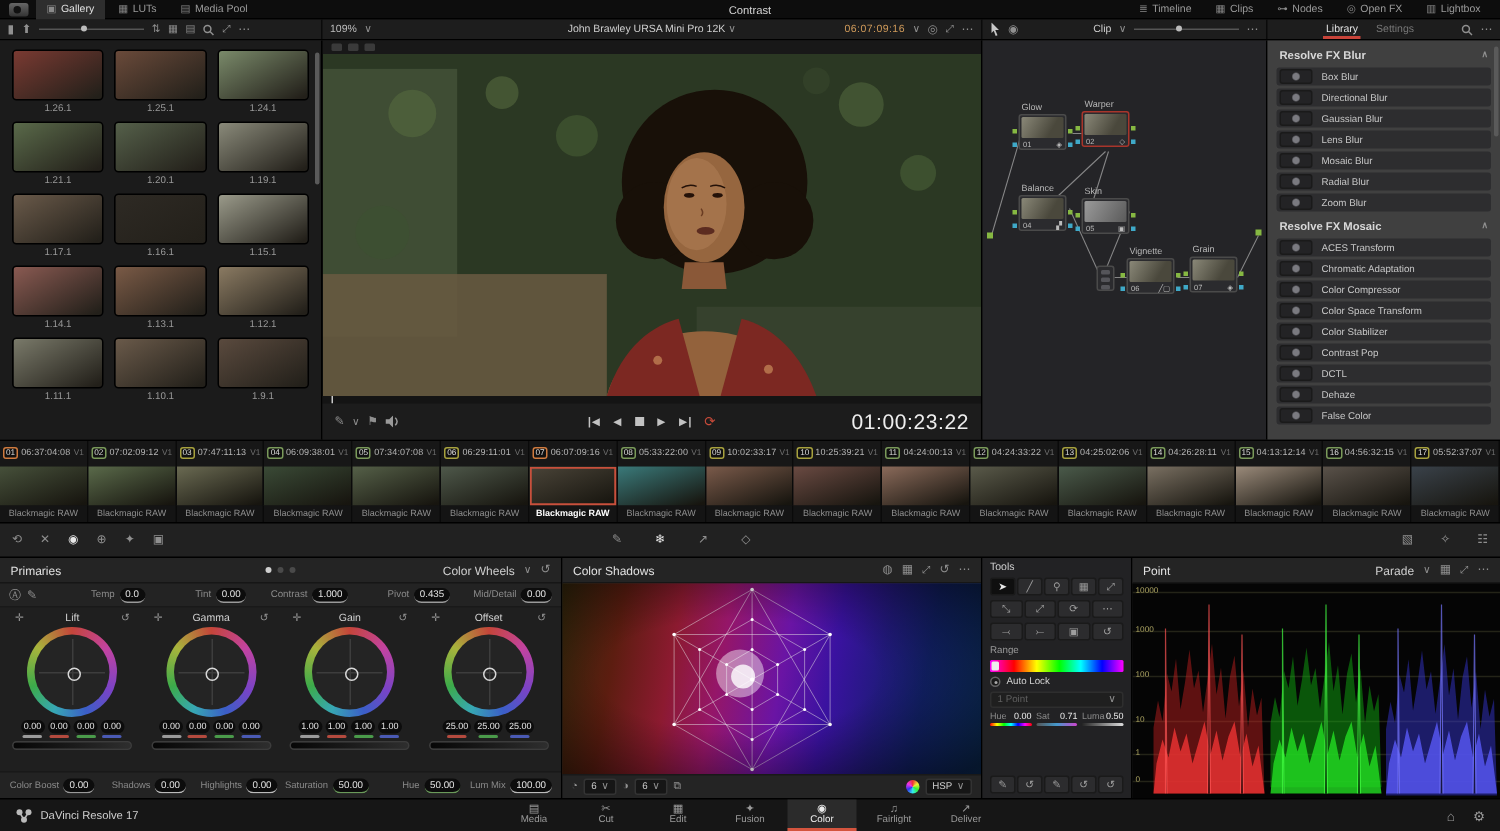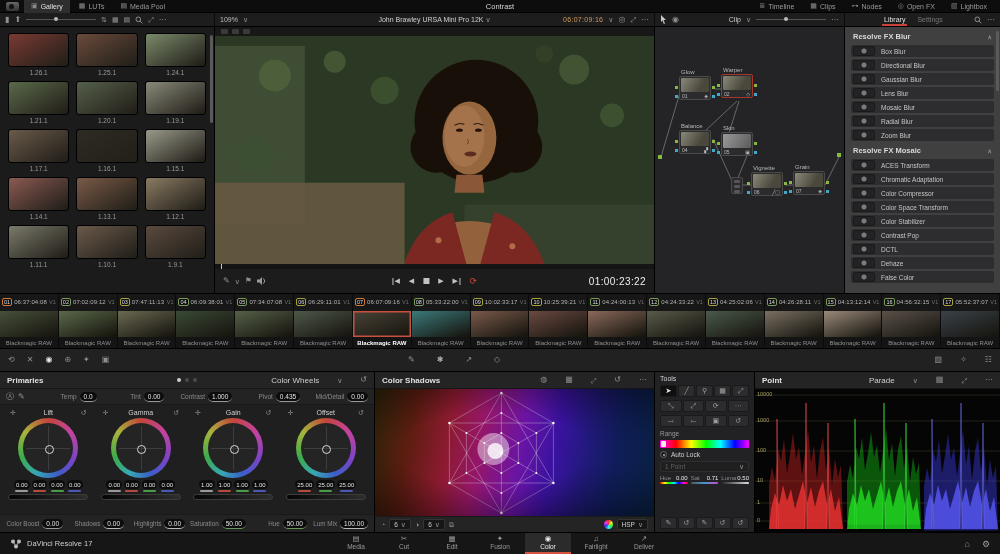--- a/index.html
+++ b/index.html
@@ -51,21 +51,21 @@
   #scrub{height:5px;background:#141414;position:relative}
   #scrub::after{content:"";position:absolute;left:6px;top:0;width:1px;height:5px;background:#c8c8c8}
   #transport{height:24px;display:flex;align-items:center;padding:0 8px;background:#1c1c1c;position:relative}
   .tleft{display:flex;align-items:center;gap:5px;color:#9a9a9a}
   .tcenter{position:absolute;left:50%;transform:translateX(-50%);display:flex;align-items:center;gap:9px;color:#c2c2c2;font-size:8px}
   .tbtn{display:flex;align-items:center;gap:1px;cursor:default}
   .tbar{width:1.5px;height:7px;background:#c2c2c2}
   .tri{font-size:7px}
   .stopsq{width:6px;height:6px;background:#c2c2c2}
   .loop{color:#c84b3a;font-size:9px}
-  .ptc{margin-left:auto;color:#eee;font-size:10px;letter-spacing:.4px}
+  .ptc{margin-left:auto;color:#eee;font-size:14px;letter-spacing:.4px}
   
   #nodegraph{width:190px;position:relative;background:#242427;border-right:1px solid #000}
   #nodelines{position:absolute;inset:0}
   .node{position:absolute;width:36px}
   .node-title{font-size:6px;color:#b8b8b8;margin-left:2px;height:7px}
   .node-box{position:relative;width:32px;height:24px;background:#2b2b2e;border:1px solid #4a4a4a;border-radius:2px}
   .n-warper .node-box{border-color:#a8352b}
   .node-thumb{height:14px;margin:1px;background:linear-gradient(120deg,#8a8878,#4a483c 70%);border-radius:1px}
   .n-skin .node-thumb{background:linear-gradient(120deg,#9a9a9a,#5a5a5a)}
   .node-bar{display:flex;justify-content:space-between;align-items:center;padding:0 2px;font-size:5px;color:#bbb}
@@ -102,22 +102,22 @@
   #ctoolbar{height:24px;background:#212121;border-top:1px solid #000;border-bottom:1px solid #000;
             display:flex;align-items:center;padding:0 8px;gap:10px;color:#9a9a9a}
   #ctoolbar .grp{display:flex;gap:12px;align-items:center}
   #ctoolbar .hot{color:#e8e8e8}
   #ctoolbar .mid{position:absolute;left:408px;display:flex;gap:22px}
   #ctoolbar .rgt{margin-left:auto;display:flex;gap:18px}
 
   
   #lower{height:160px;display:flex;background:#1f1f1f}
   .panel-head{height:17px;display:flex;align-items:center;padding:0 7px;background:#242424;border-bottom:1px solid #161616;font-size:8px}
-  .panel-head .ttl{color:#e0e0e0;font-weight:bold;font-size:8px}
-  .ph-right{margin-left:auto;display:flex;align-items:center;gap:18px;color:#8f8f8f}
+  .panel-head .ttl{color:#e0e0e0;font-weight:normal;font-size:8px}
+  .ph-right{margin-left:auto;display:flex;align-items:center;gap:6px;color:#8f8f8f}
   
   #primaries{width:375px;border-right:1px solid #000;display:flex;flex-direction:column}
   .dots{position:absolute;left:50%;transform:translateX(-50%);display:flex;gap:4px}
   .dots i{width:4px;height:4px;border-radius:50%;background:#4a4a4a}.dots i:first-child{background:#cfcfcf}
   #pparams{height:16px;display:flex;align-items:center;gap:4px;padding:0 6px;background:#232323;border-bottom:1px solid #191919}
   .pp{display:flex;align-items:center;gap:3px;flex:1;justify-content:flex-end}
   .pp .lb{color:#8a8a8a;font-size:6.5px}
   .valbox{background:#0c0c0c;border-radius:6px;padding:0 4px;height:10px;display:flex;align-items:center;
           color:#e2e2e2;font-size:6.5px;border-bottom:1px solid #9a9a9a}
   #wheels{flex:1;display:flex;padding:2px 4px 0 4px;gap:4px}

